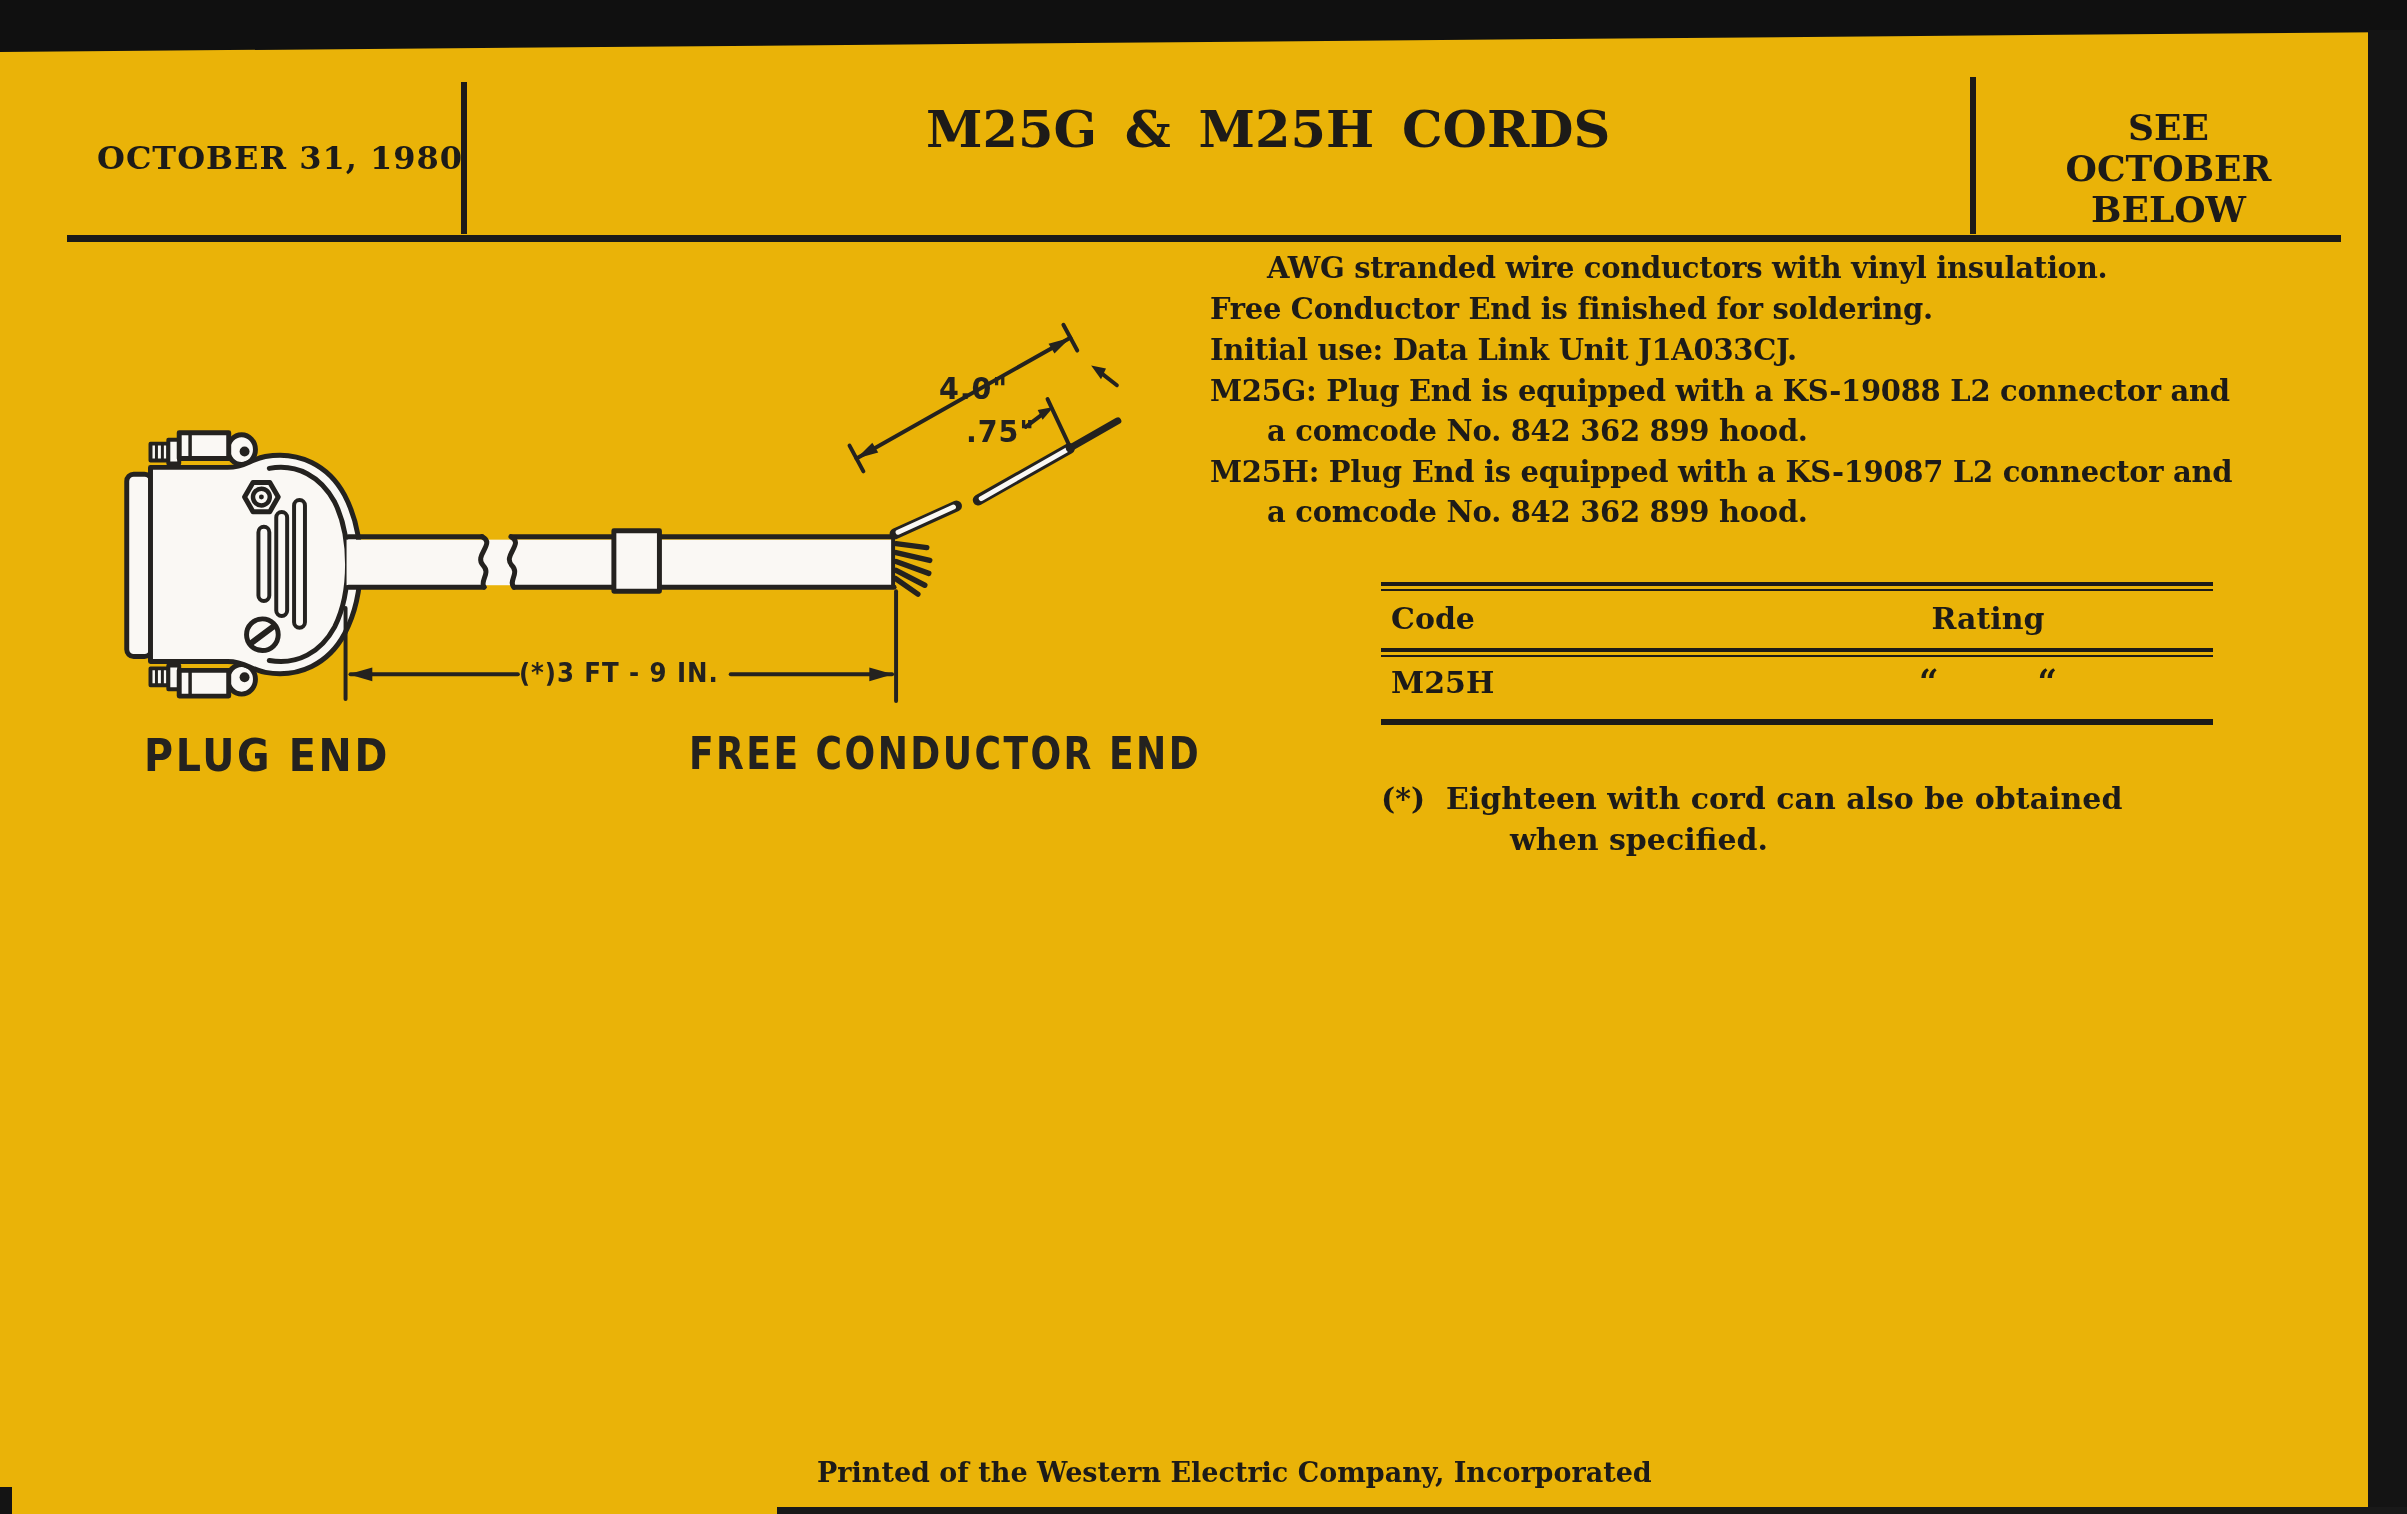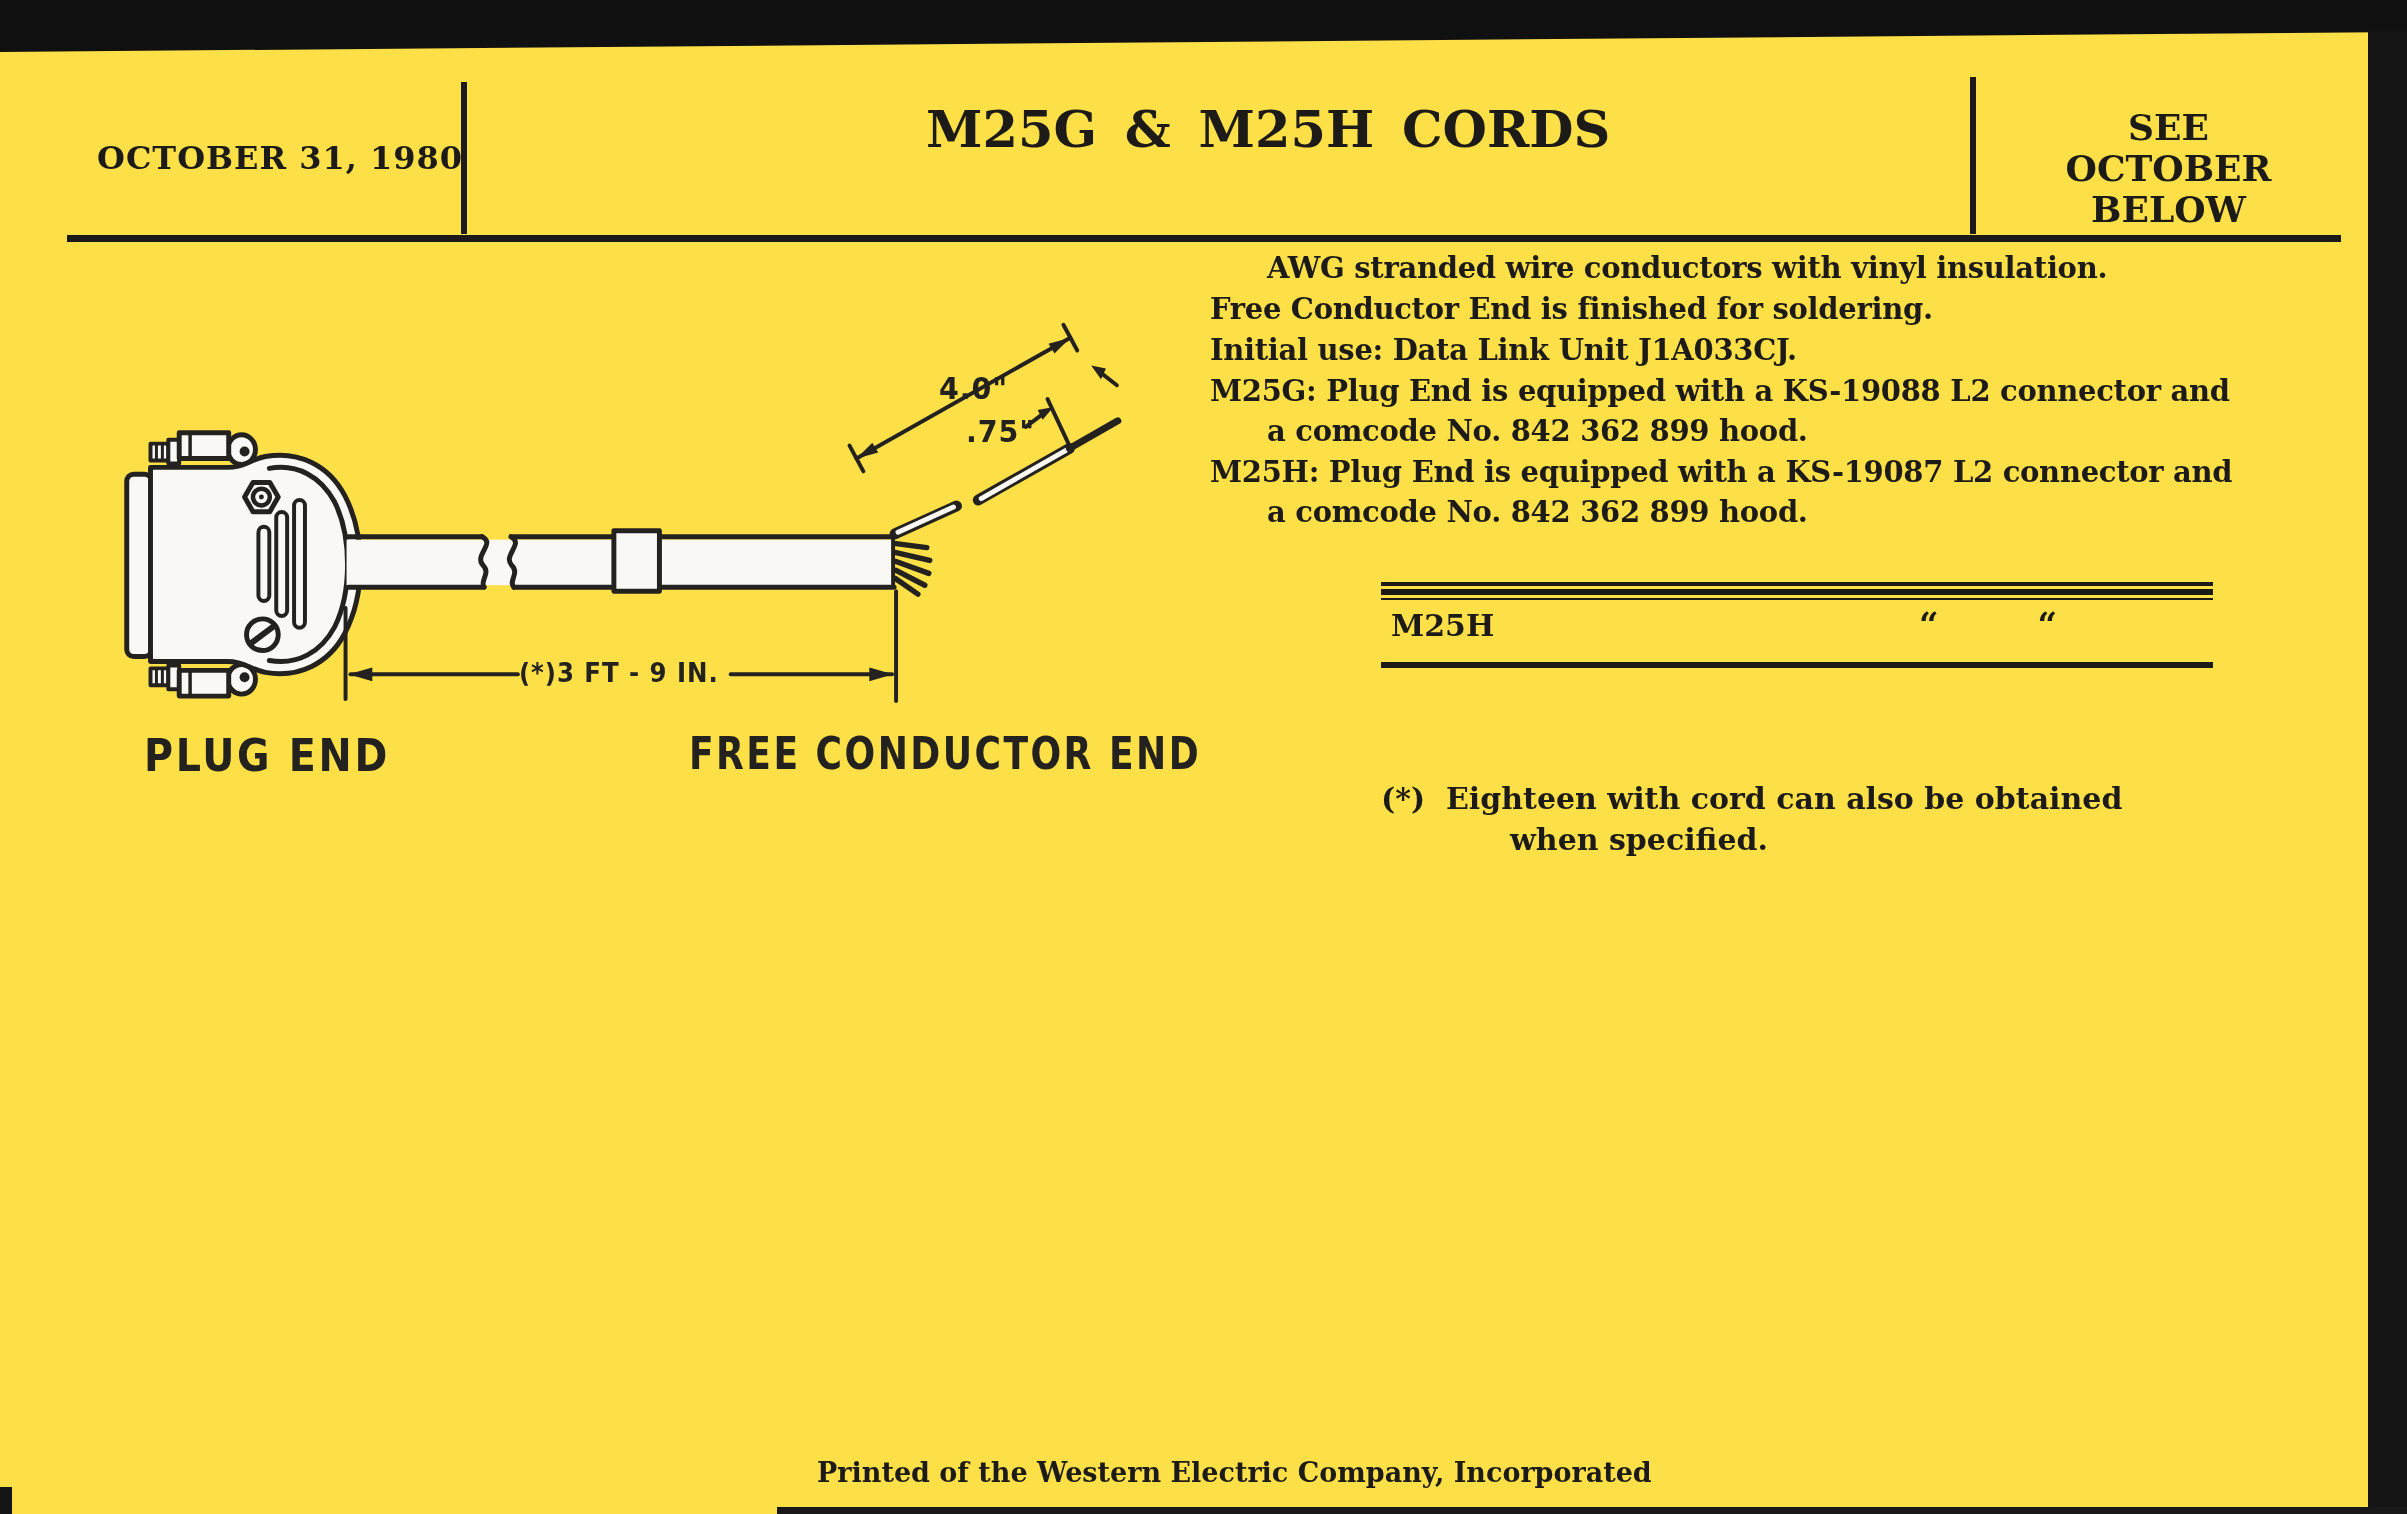--- a/index.html
+++ b/index.html
@@ -1,19 +1,19 @@
 <!DOCTYPE html>
 <html><head>
 <meta charset="utf-8">
 <style>
   html,body{margin:0;padding:0;background:#222;}
   .page{
     position:relative;
     width:2408px;height:1515px;
-    background:#fde047;
+    background:#eab308;
     overflow:hidden;
     font-family:"DejaVu Serif","Liberation Serif",serif;
     color:#1d1b18;
   }
   
   .scan-top{
     position:absolute;left:0;top:0;width:2408px;height:59px;
     background:#101010;
     clip-path:polygon(0 0,2408px 0,2408px 32px,0 52px);
   }
@@ -201,20 +201,26 @@
     </div>
     <div class="para">
       <div>M25H: Plug End is equipped with a KS-19087 L2 connector and</div>
       <div class="cont">a comcode No. 842 362 899 hood.</div>
     </div>
   </div>
 
   <div class="spec-table">
     <div class="trule"></div>
     <div class="trule thin"></div>
+    <div class="thead">
+      <div class="trow">
+        <div class="tc1">Code</div>
+        <div class="tc2">Rating</div>
+      </div>
+    </div>
     <div class="trule"></div>
     <div class="trule thin"></div>
     <div class="tbody">
       <div class="trow">
         <div class="tc1">M25H</div>
         <div class="tc2 ditto">
           <span>“</span>
           <span>“</span>
         </div>
       </div>

